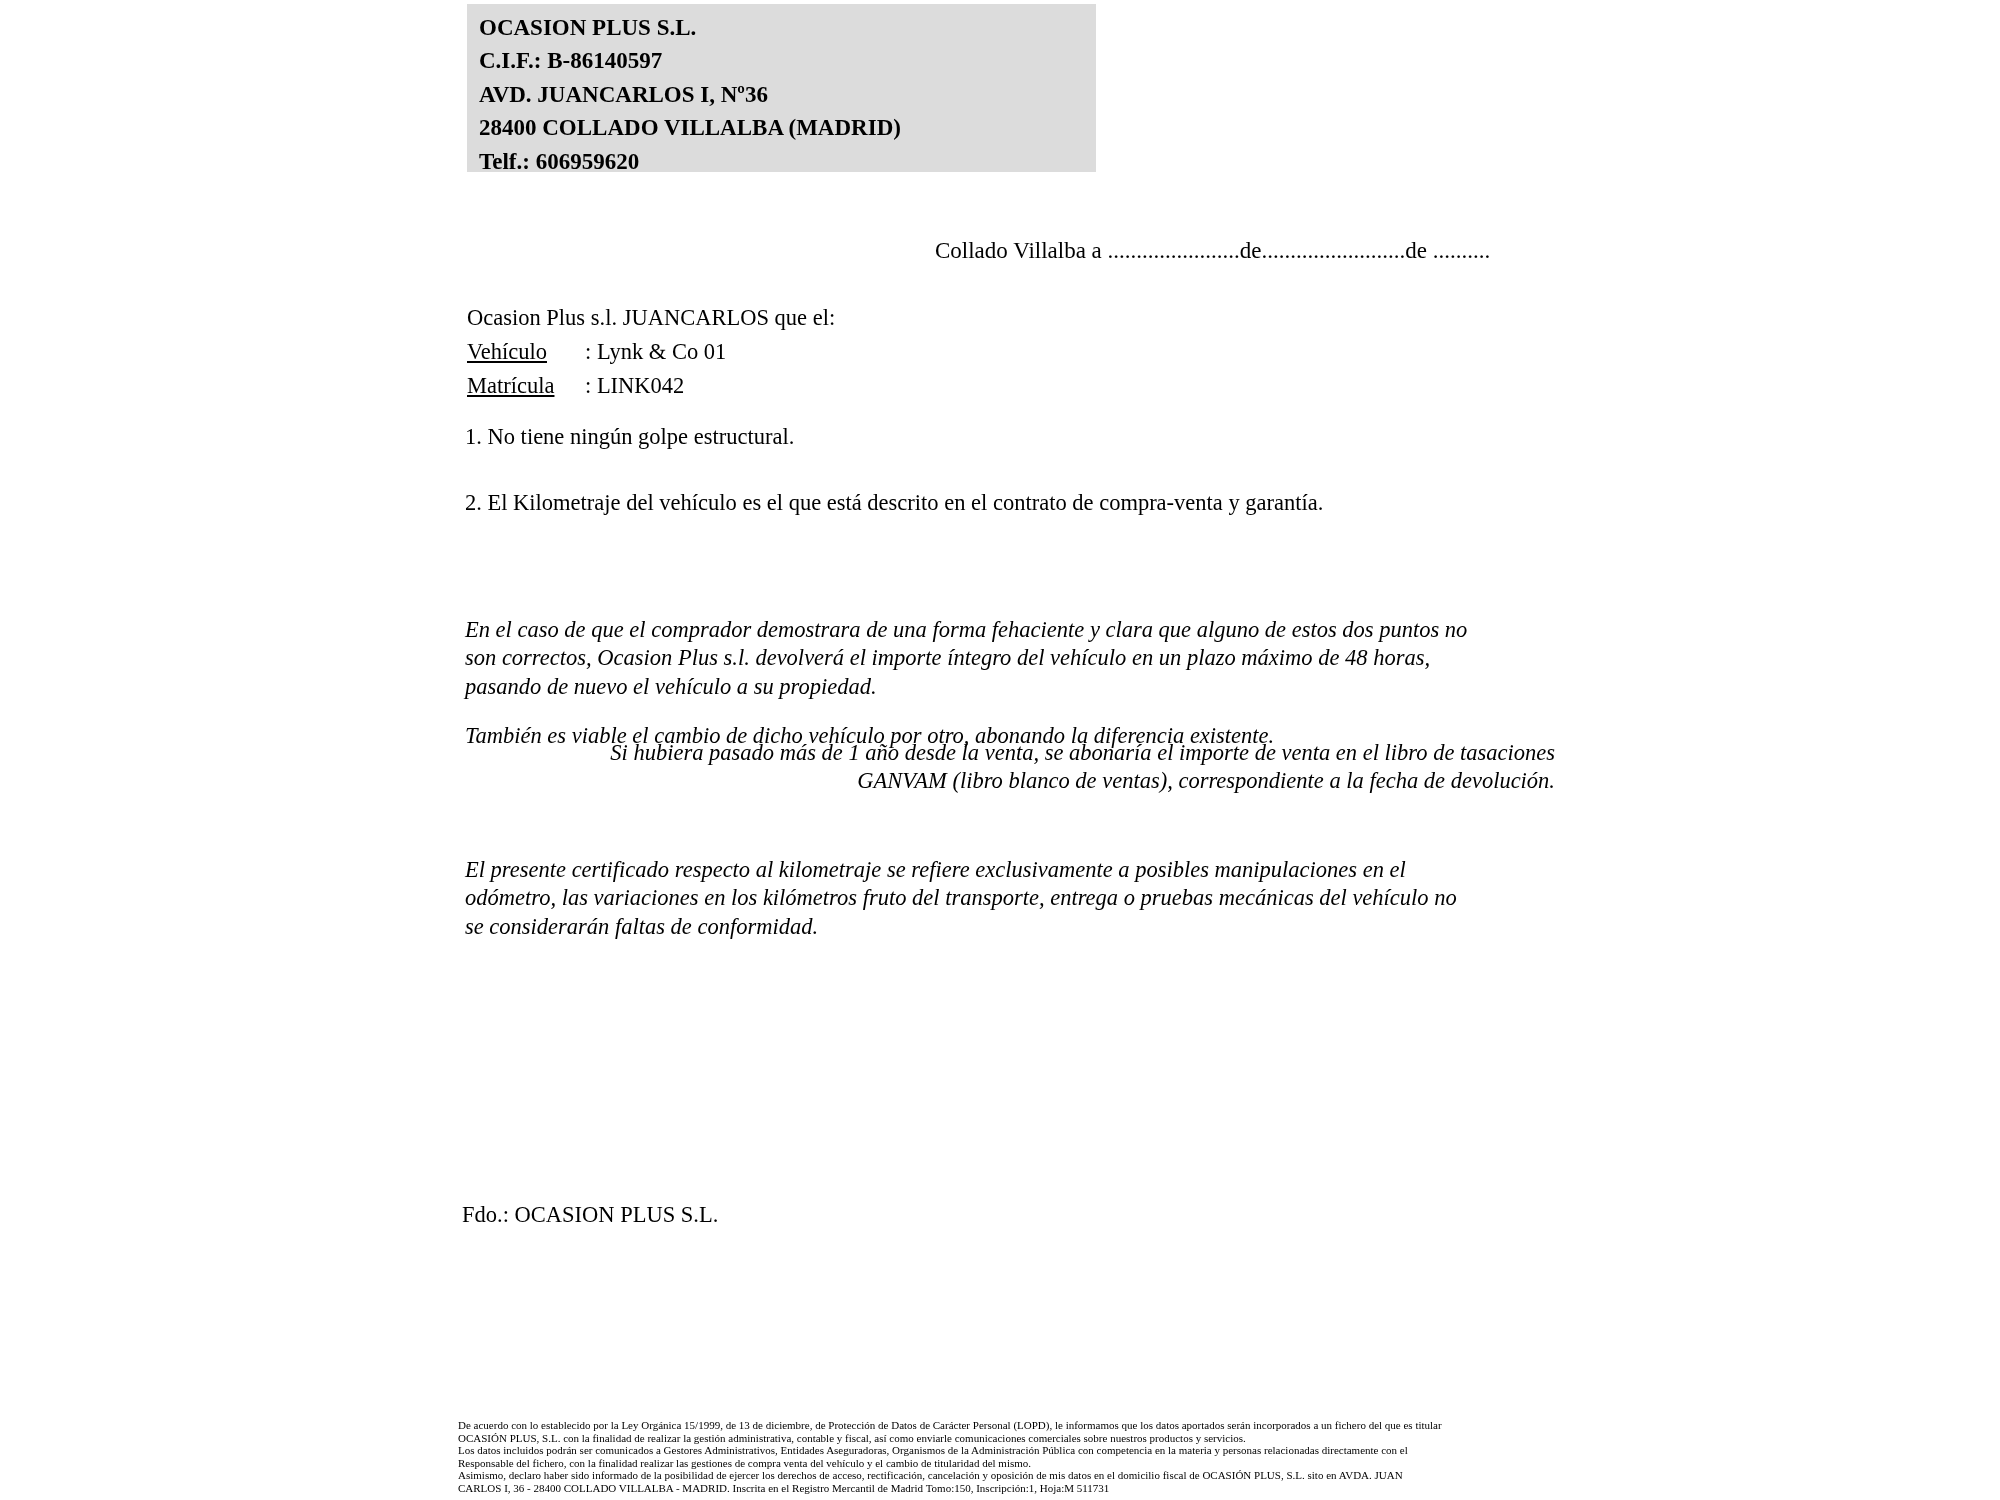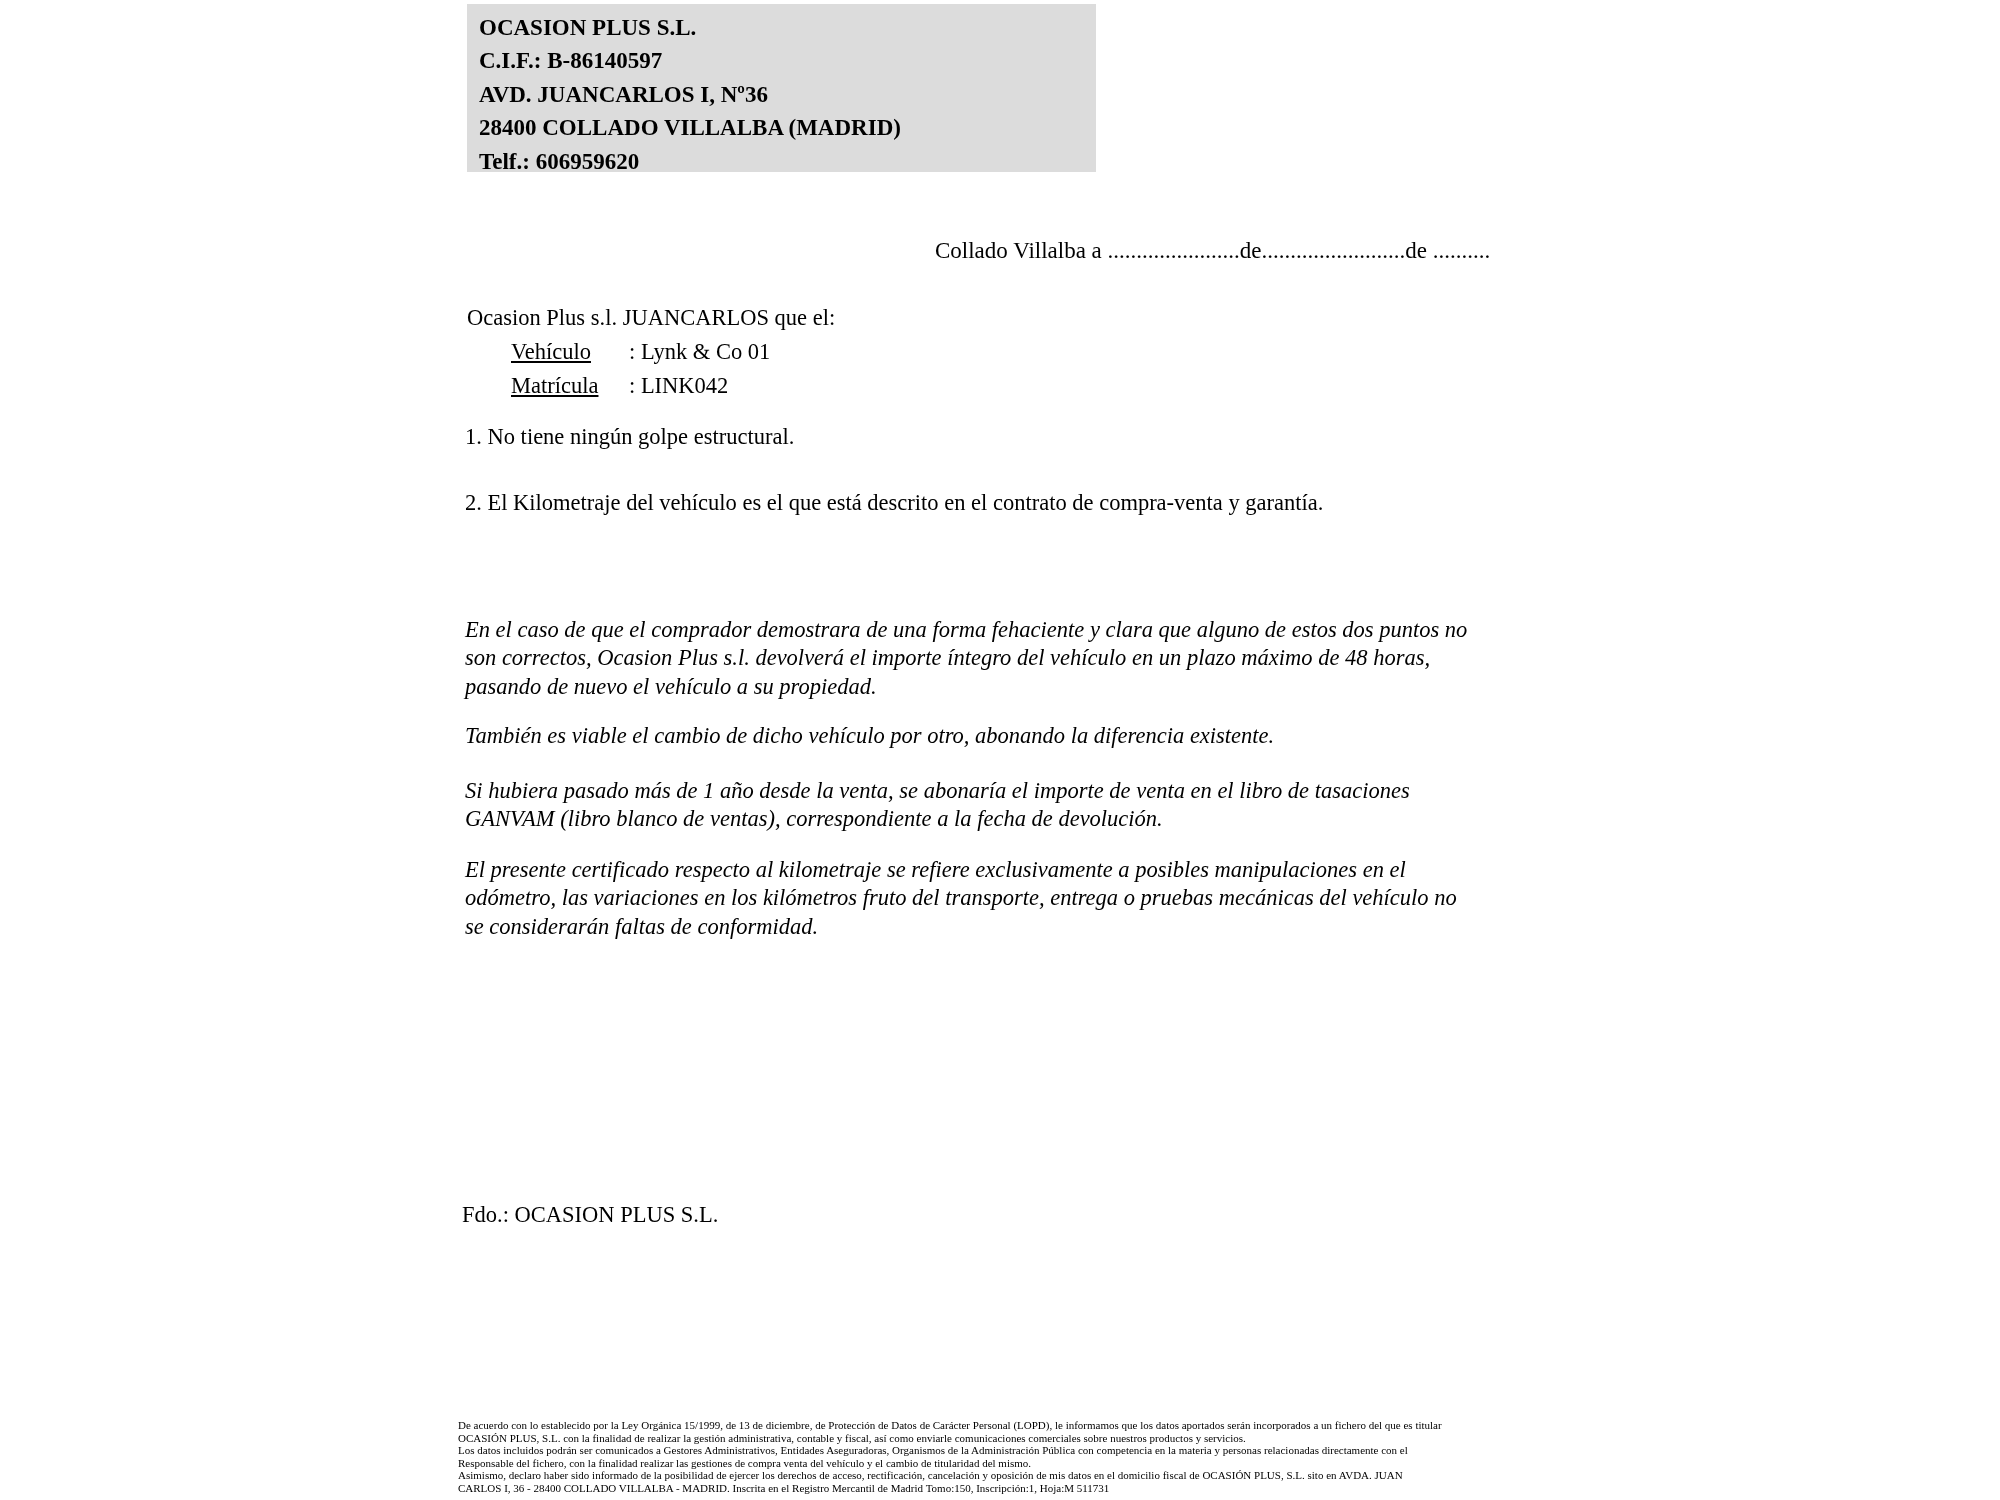--- a/index.html
+++ b/index.html
@@ -37,21 +37,21 @@
     font-size: 23px;
     white-space: nowrap;
   }
   .certify-block {
     position: absolute;
     left: 467px;
     top: 301px;
     font-size: 22.5px;
     line-height: 34px;
   }
-  .cert-row { white-space: nowrap; margin-left: 44px; }
+  .cert-row { white-space: nowrap; }
   .cert-label-cell {
     display: inline-block;
     width: 118px;
   }
   .underlined { text-decoration: underline; }
   .condition {
     position: absolute;
     left: 465px;
     font-size: 22.5px;
     white-space: nowrap;
@@ -62,21 +62,21 @@
     position: absolute;
     left: 465px;
     width: 1090px;
     font-size: 22.5px;
     line-height: 28.4px;
     font-style: italic;
   }
   .para-line { white-space: nowrap; }
   .para-refund   { top: 616px; }
   .para-exchange { top: 722px; }
-  .para-ganvam   { top: 777px; }
+  .para-ganvam   { top: 739px; text-align: right; }
   .para-odometer { top: 856px; }
   .signature-line {
     position: absolute;
     left: 462px;
     top: 1202px;
     font-size: 22.5px;
     white-space: nowrap;
   }
   .legal-block {
     position: absolute;

